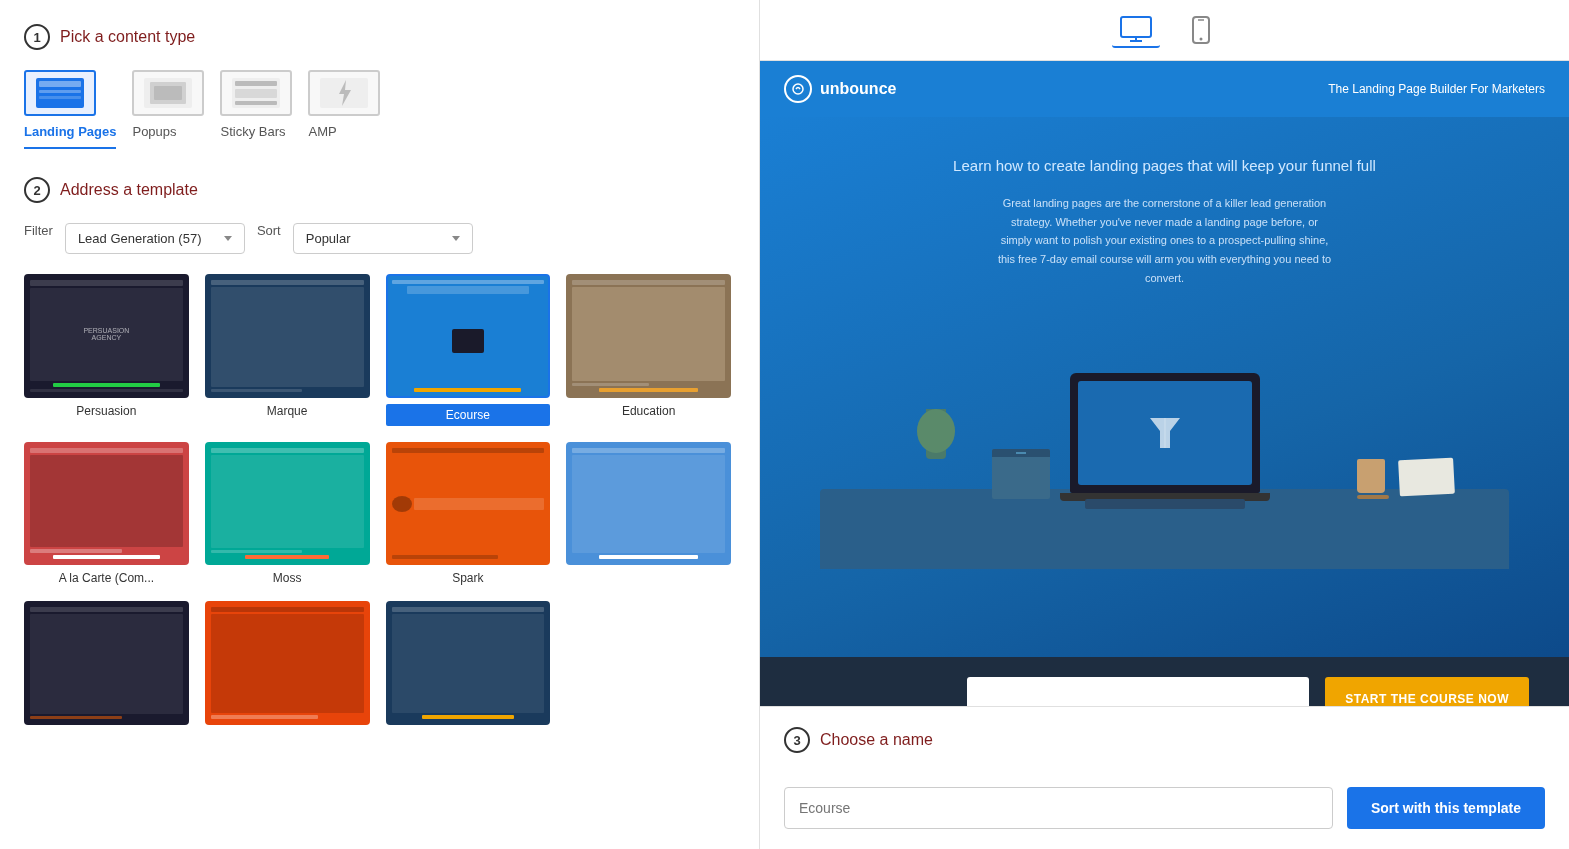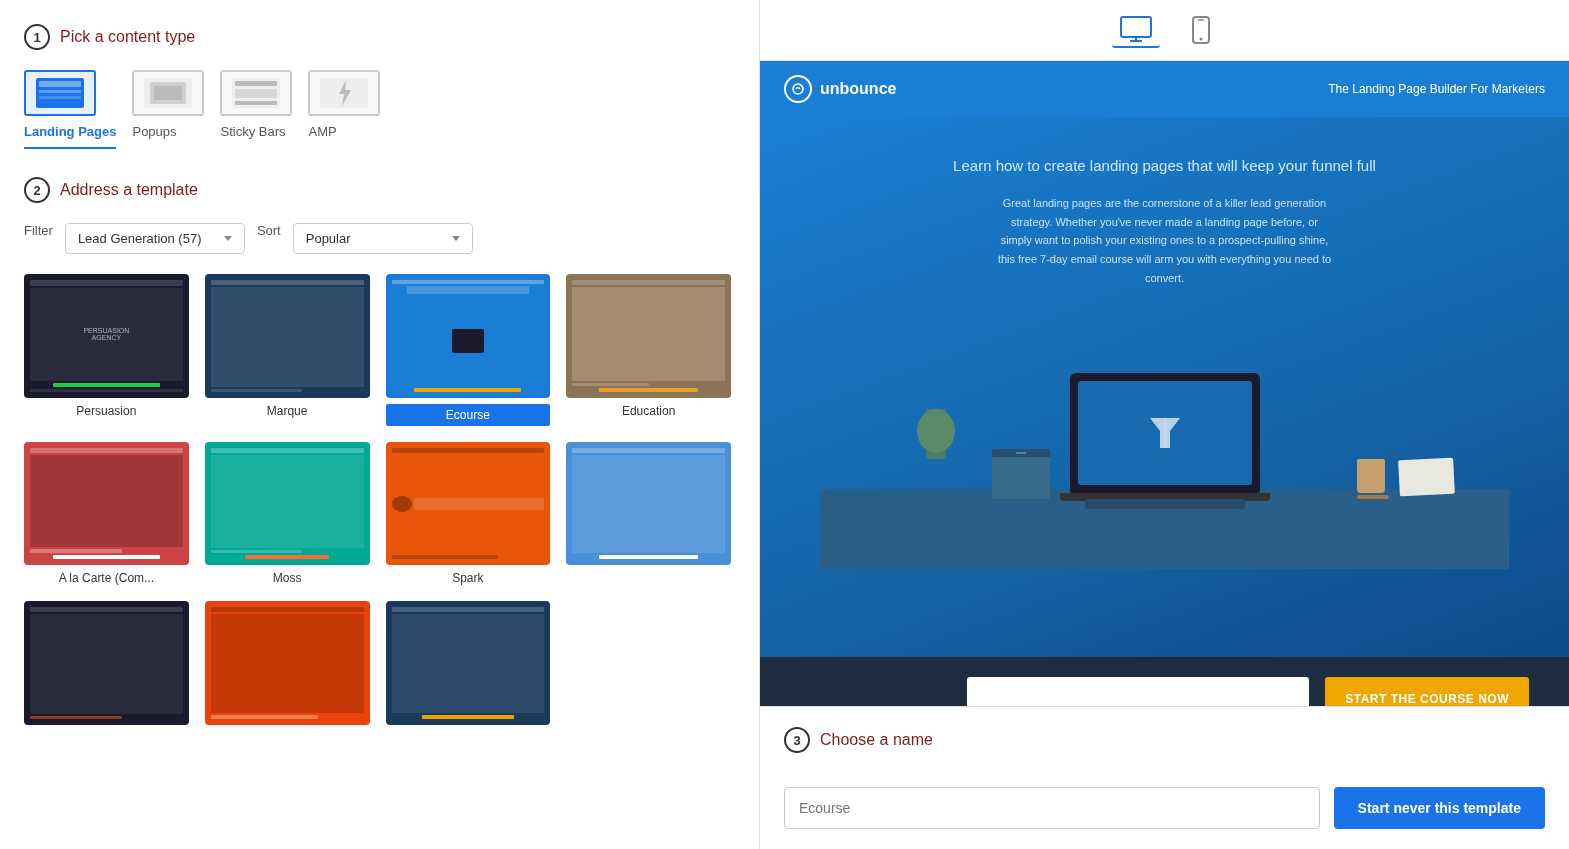--- a/index.html
+++ b/index.html
@@ -619,17 +619,17 @@
     <div class="step-header">
       <div class="step-circle">
         <span>3</span>
       </div>
       <span class="step-title">Choose a name</span>
     </div>
     <div class="choose-name-row">
       <div class="name-input-wrap">
         <input type="text" class="name-input" placeholder="Ecourse" style="">
       </div>
-      <button class="start-template-btn" style="position:static;">Start never this template</button>
+      <button class="start-template-btn" style="position:static;">Sort with this template</button>
     </div>
   </div>
 
 </div>
 
 </body></html>

